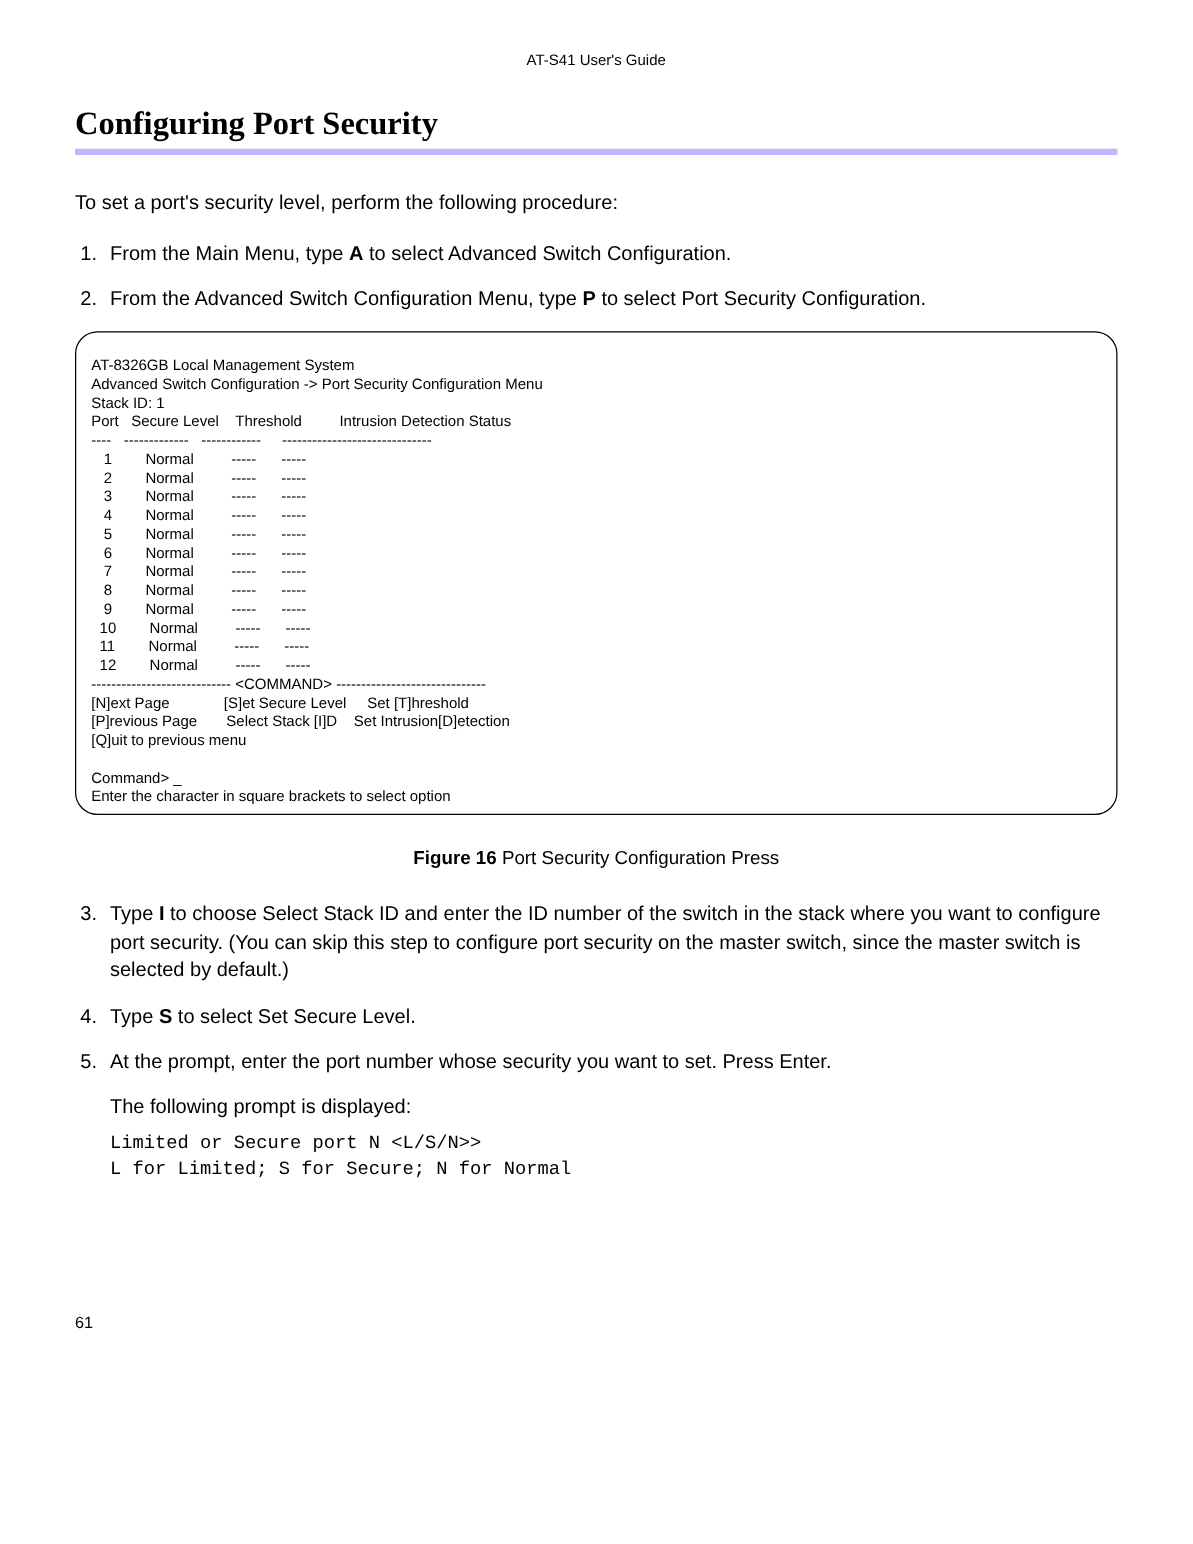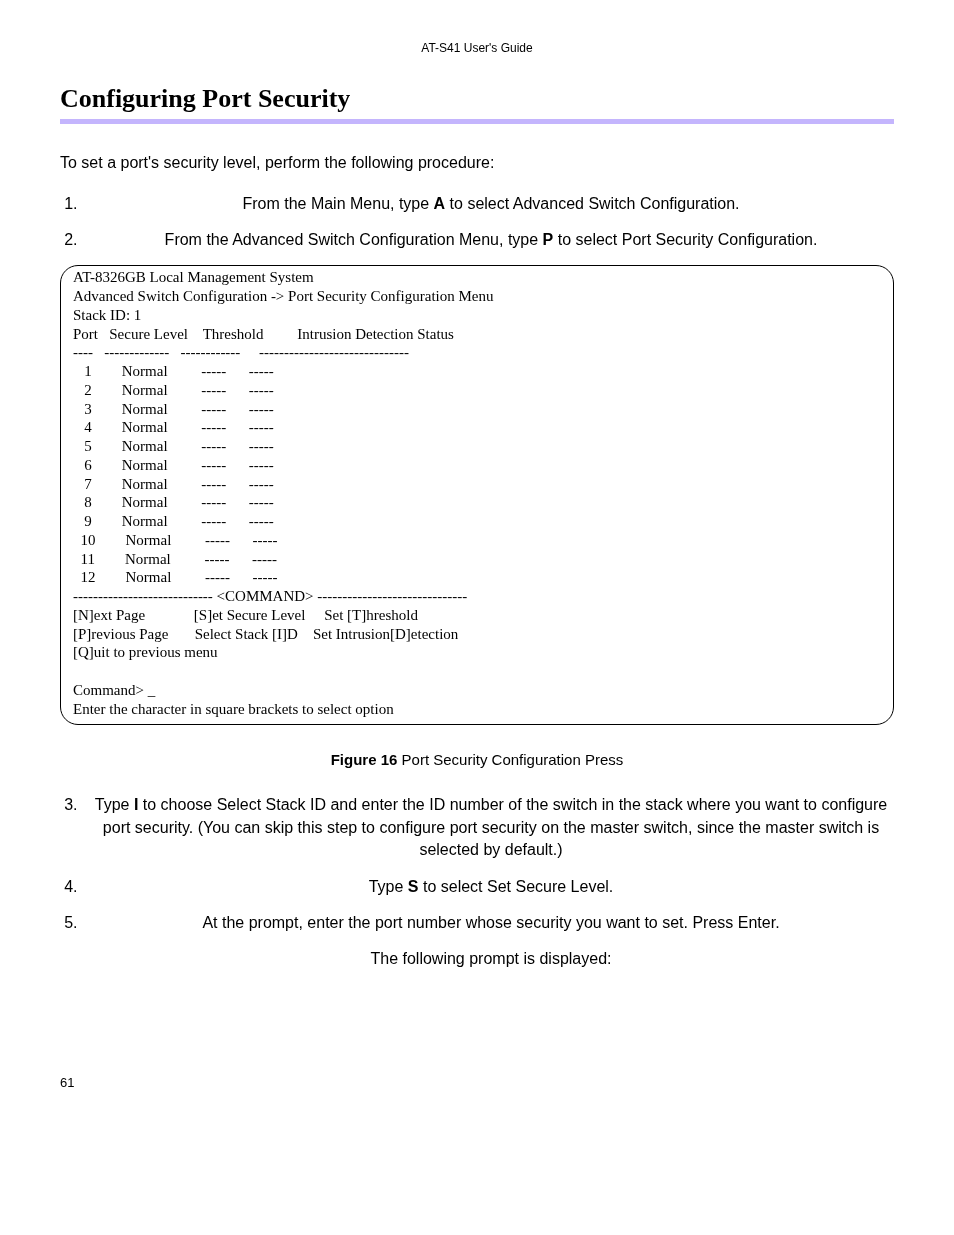--- a/index.html
+++ b/index.html
@@ -33,35 +33,34 @@
     margin-top: 28px;
     margin-bottom: 18px;
   }
   ol.steps {
     padding-left: 22px;
     margin: 0;
   }
   ol.steps > li {
     margin-bottom: 14px;
     padding-left: 6px;
-    text-align: center;
   }
   .bold-inline { font-weight: bold; }
   .figure-note {
     margin-top: 12px;
     margin-bottom: 12px;
   }
   .terminal {
-    font-family: Liberation Serif, serif;
-    font-size: 15px;
+    font-family: Liberation Sans, sans-serif;
+    font-size: 12px;
     line-height: 1.25;
     white-space: pre;
     border: 1.5px solid #000;
     border-radius: 18px;
-    padding: 2px 12px 6px 12px;
+    padding: 19px 12px 6px 12px;
     margin: 6px 0 24px 0;
     overflow: hidden;
   }
   .figure-caption {
     text-align: center;
     margin: 0 0 24px 0;
     font-size: 15px;
   }
   .figure-caption .fig-label { font-weight: bold; }
   .prompt-block {
@@ -129,17 +128,19 @@
   <ol class="steps" start="3">
     <li>
       <span>Type </span><span class="bold-inline">I</span><span> to choose Select Stack ID and enter the ID number of the switch in the stack where you want to configure port security. (You can skip this step to configure port security on the master switch, since the master switch is selected by default.)</span>
     </li>
     <li>
       <span>Type </span><span class="bold-inline">S</span><span> to select Set Secure Level.</span>
     </li>
     <li>
       <span>At the prompt, enter the port number whose security you want to set. Press Enter.</span>
       <p style="margin-top:14px;margin-bottom:6px;">The following prompt is displayed:</p>
+      <div class="prompt-block"><span>Limited or Secure port N &lt;L/S/N&gt;&gt;</span>
+<span>L for Limited; S for Secure; N for Normal</span></div>
     </li>
   </ol>
 </div>
 
 <div class="page-number">61</div>
 
 </body></html>

